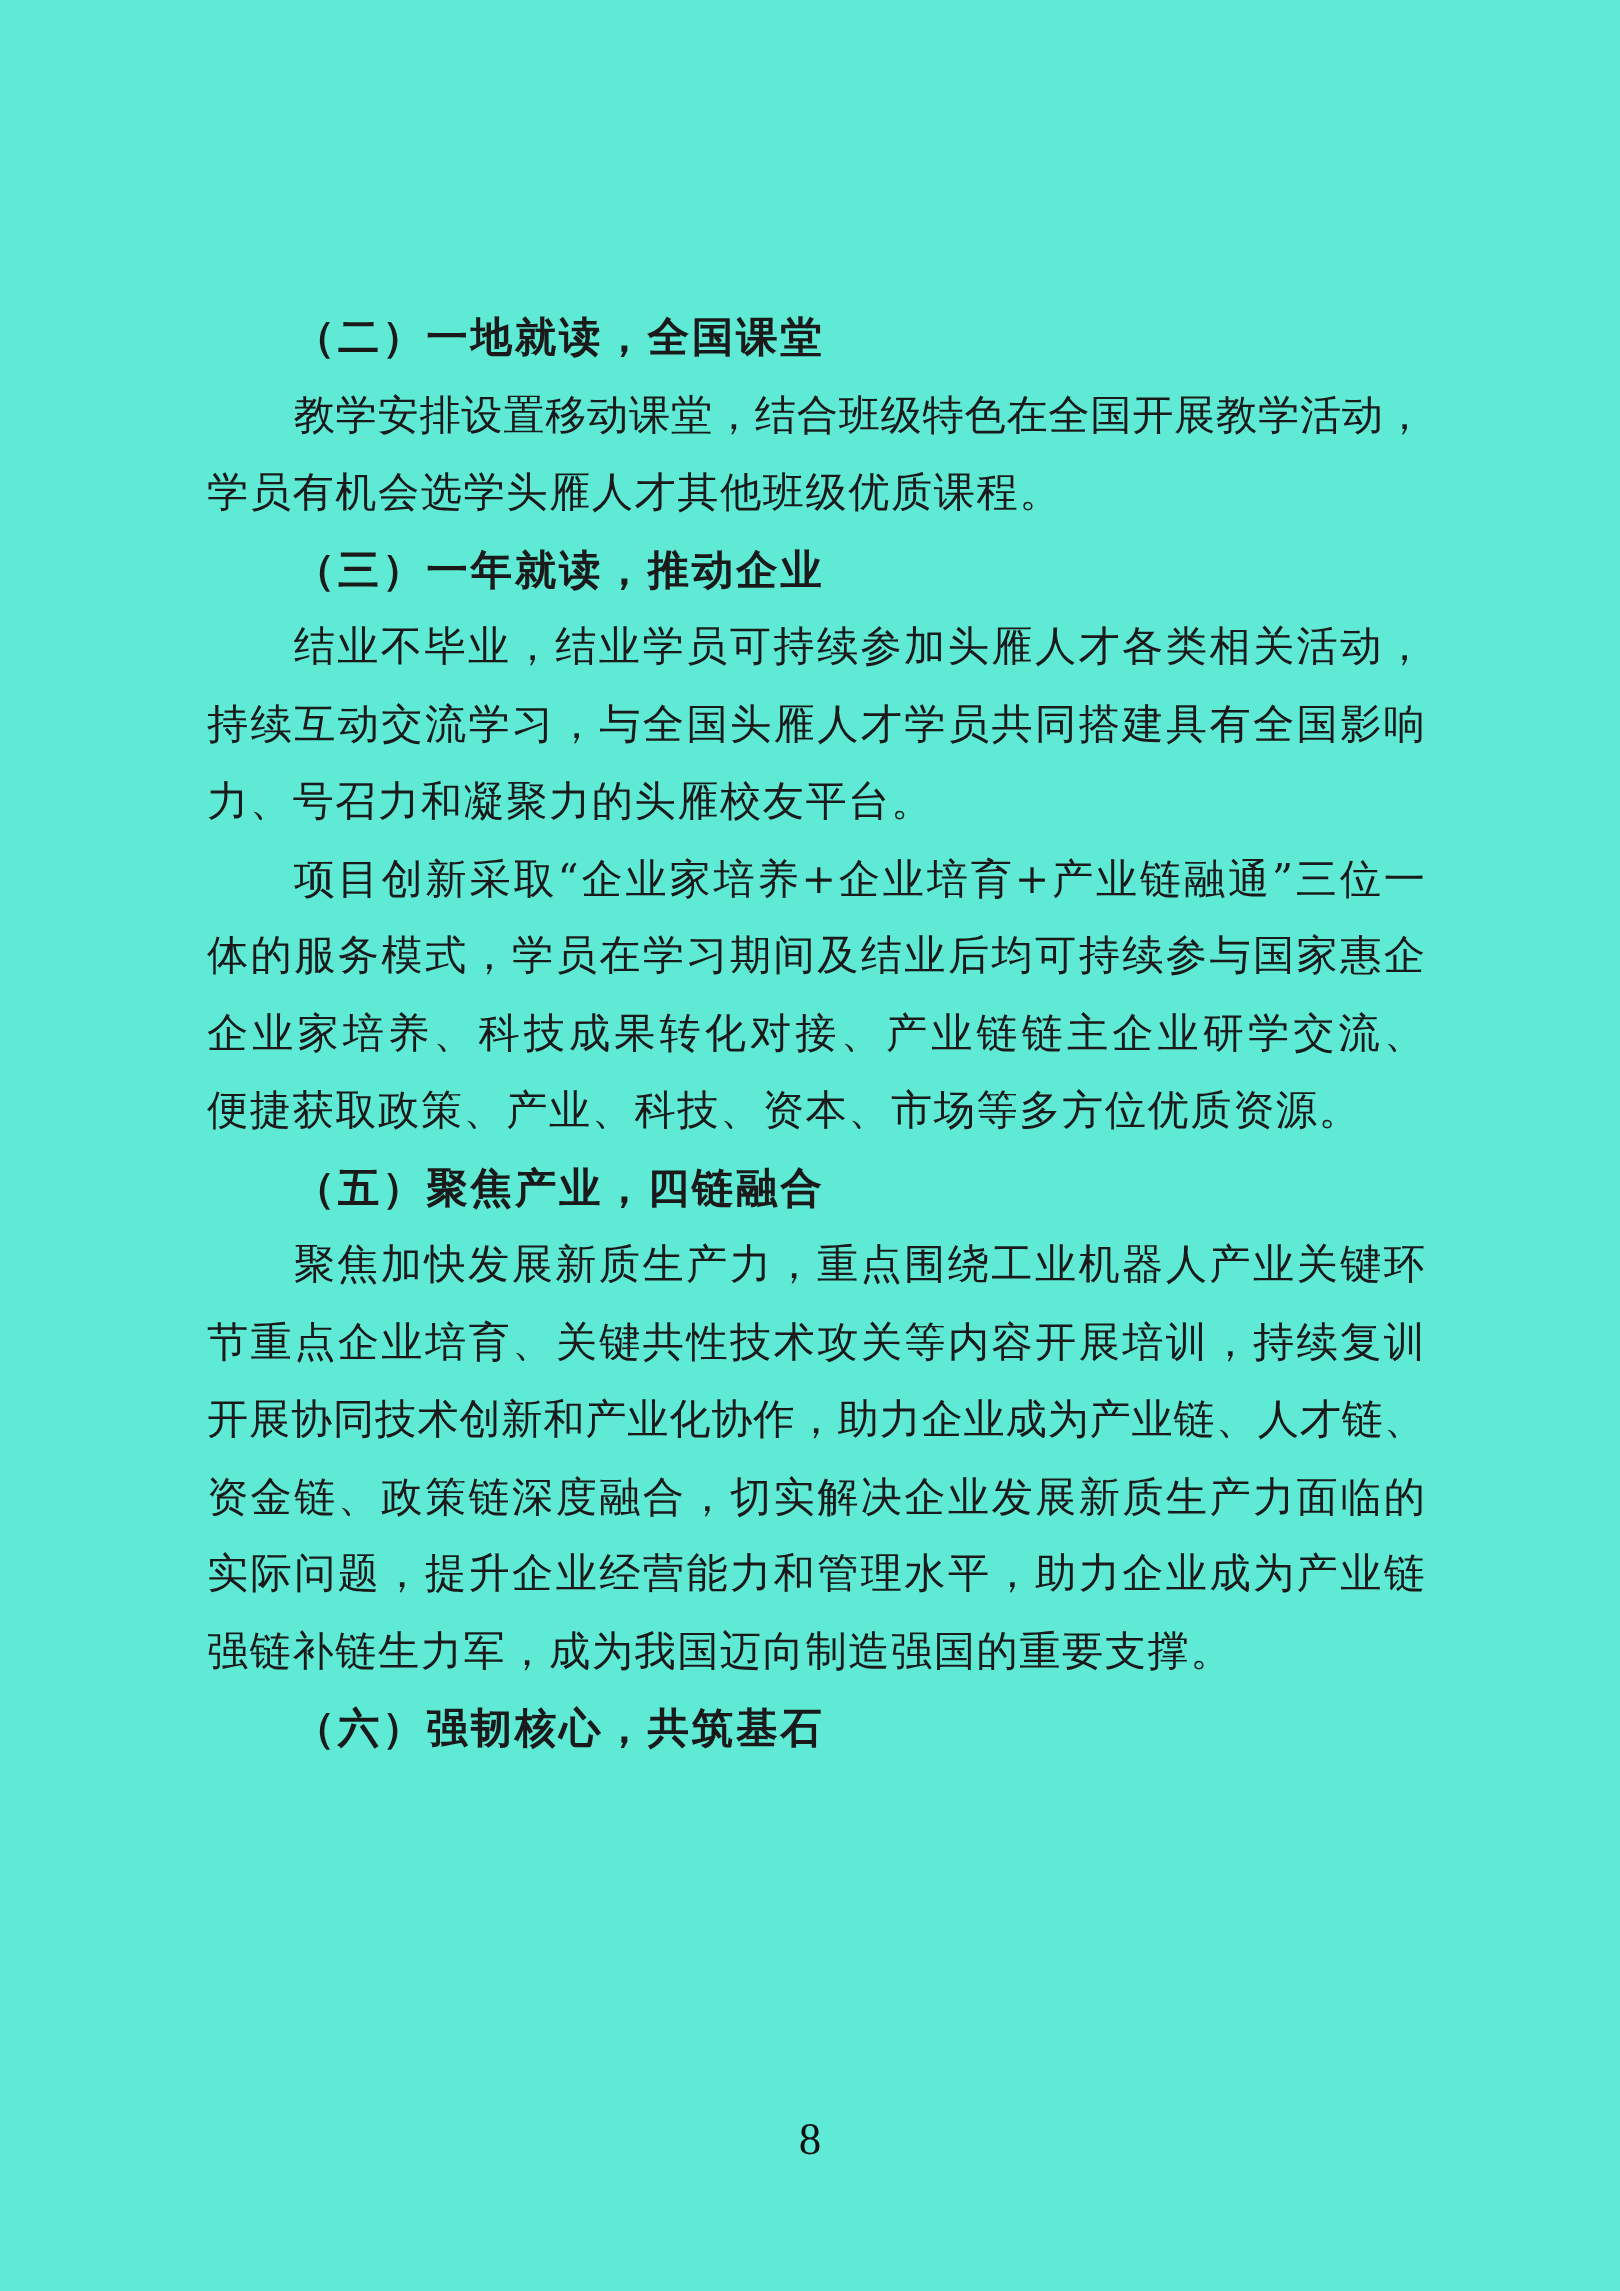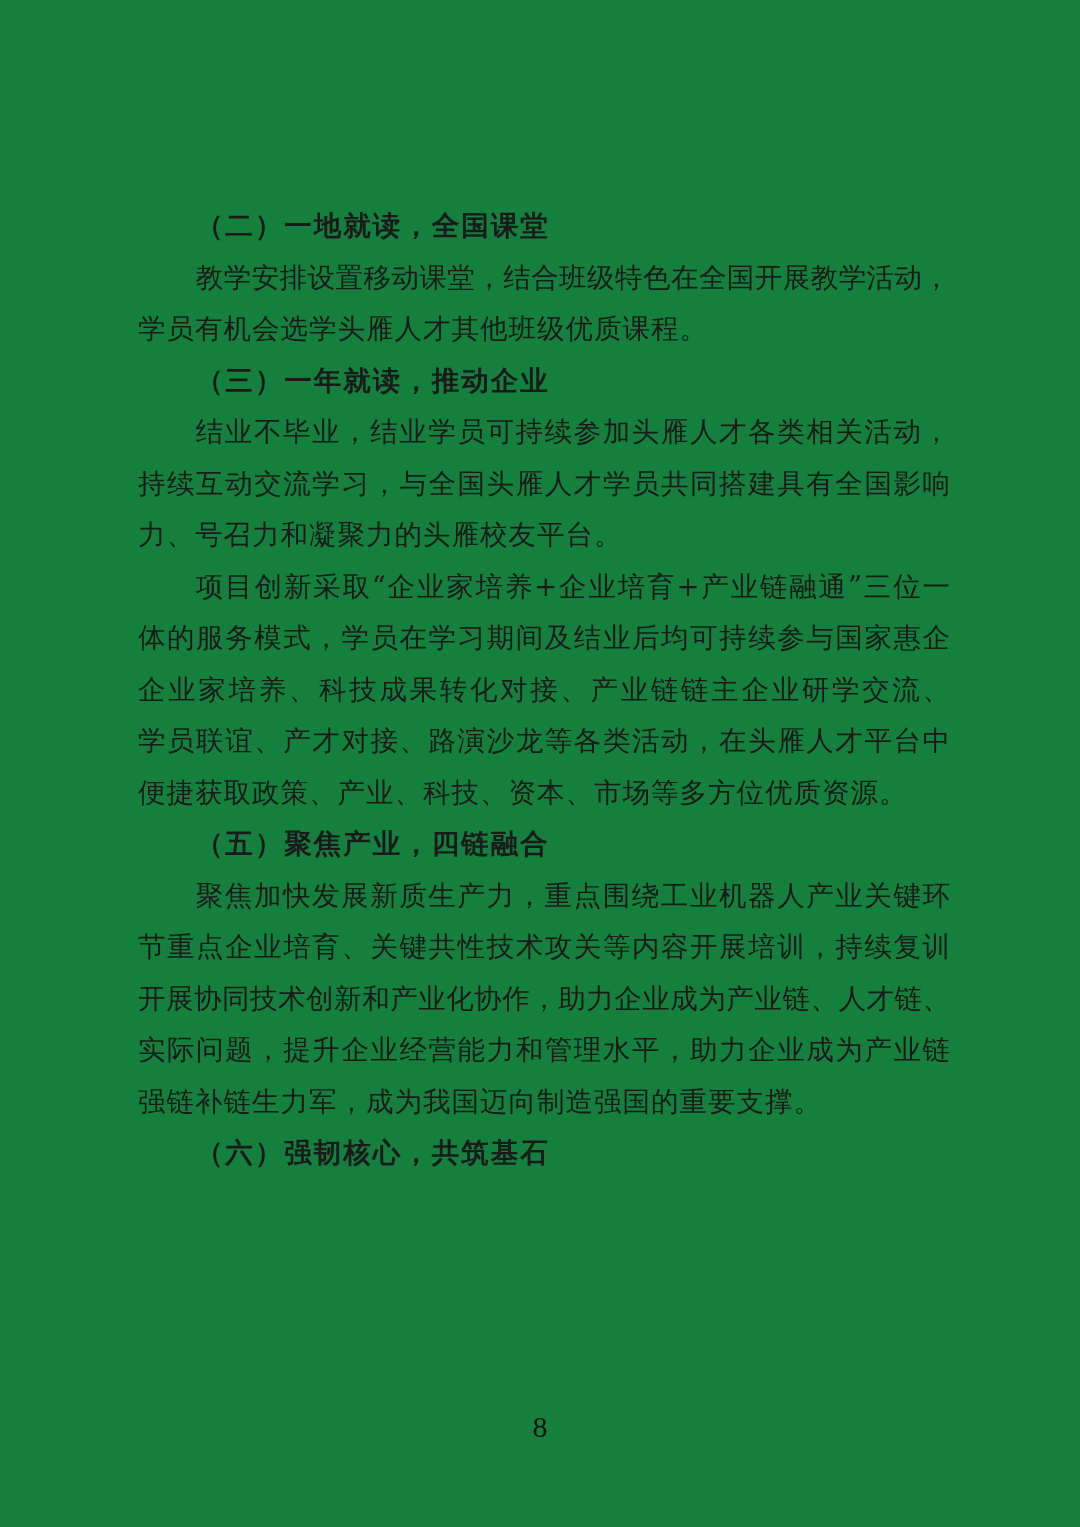--- a/index.html
+++ b/index.html
@@ -4,21 +4,21 @@
 <style>
   html, body {
     margin: 0;
     padding: 0;
     background: #ffffff;
   }
   .page {
     position: relative;
     width: 1080px;
     height: 1527px;
-    background: #15803d;
+    background: #5eead4;
     overflow: hidden;
     font-family: "DejaVu Serif", "Liberation Serif", serif;
     color: #1a1a1a;
   }
   .text-block {
     position: absolute;
     top: 200px;
     left: 138px;
     width: 812px;
   }
@@ -66,27 +66,27 @@
     <div class="line">学员有机会选学头雁人才其他班级优质课程。</div>
 
     <div class="line heading">（三）一年就读，推动企业</div>
     <div class="line full indent">结业不毕业，结业学员可持续参加头雁人才各类相关活动，</div>
     <div class="line full">持续互动交流学习，与全国头雁人才学员共同搭建具有全国影响</div>
     <div class="line">力、号召力和凝聚力的头雁校友平台。</div>
 
     <div class="line full indent">项目创新采取“企业家培养+企业培育+产业链融通”三位一</div>
     <div class="line full">体的服务模式，学员在学习期间及结业后均可持续参与国家惠企</div>
     <div class="line full">企业家培养、科技成果转化对接、产业链链主企业研学交流、</div>
-    <div class="line full">学员联谊、产才对接、路演沙龙等各类活动，在头雁人才平台中</div>
     <div class="line">便捷获取政策、产业、科技、资本、市场等多方位优质资源。</div>
 
     <div class="line heading">（五）聚焦产业，四链融合</div>
     <div class="line full indent">聚焦加快发展新质生产力，重点围绕工业机器人产业关键环</div>
     <div class="line full">节重点企业培育、关键共性技术攻关等内容开展培训，持续复训</div>
     <div class="line full">开展协同技术创新和产业化协作，助力企业成为产业链、人才链、</div>
+    <div class="line full">资金链、政策链深度融合，切实解决企业发展新质生产力面临的</div>
     <div class="line full">实际问题，提升企业经营能力和管理水平，助力企业成为产业链</div>
     <div class="line">强链补链生力军，成为我国迈向制造强国的重要支撑。</div>
 
     <div class="line heading">（六）强韧核心，共筑基石</div>
 
   </main>
 
   <div class="page-number">8</div>
 </div>
 

